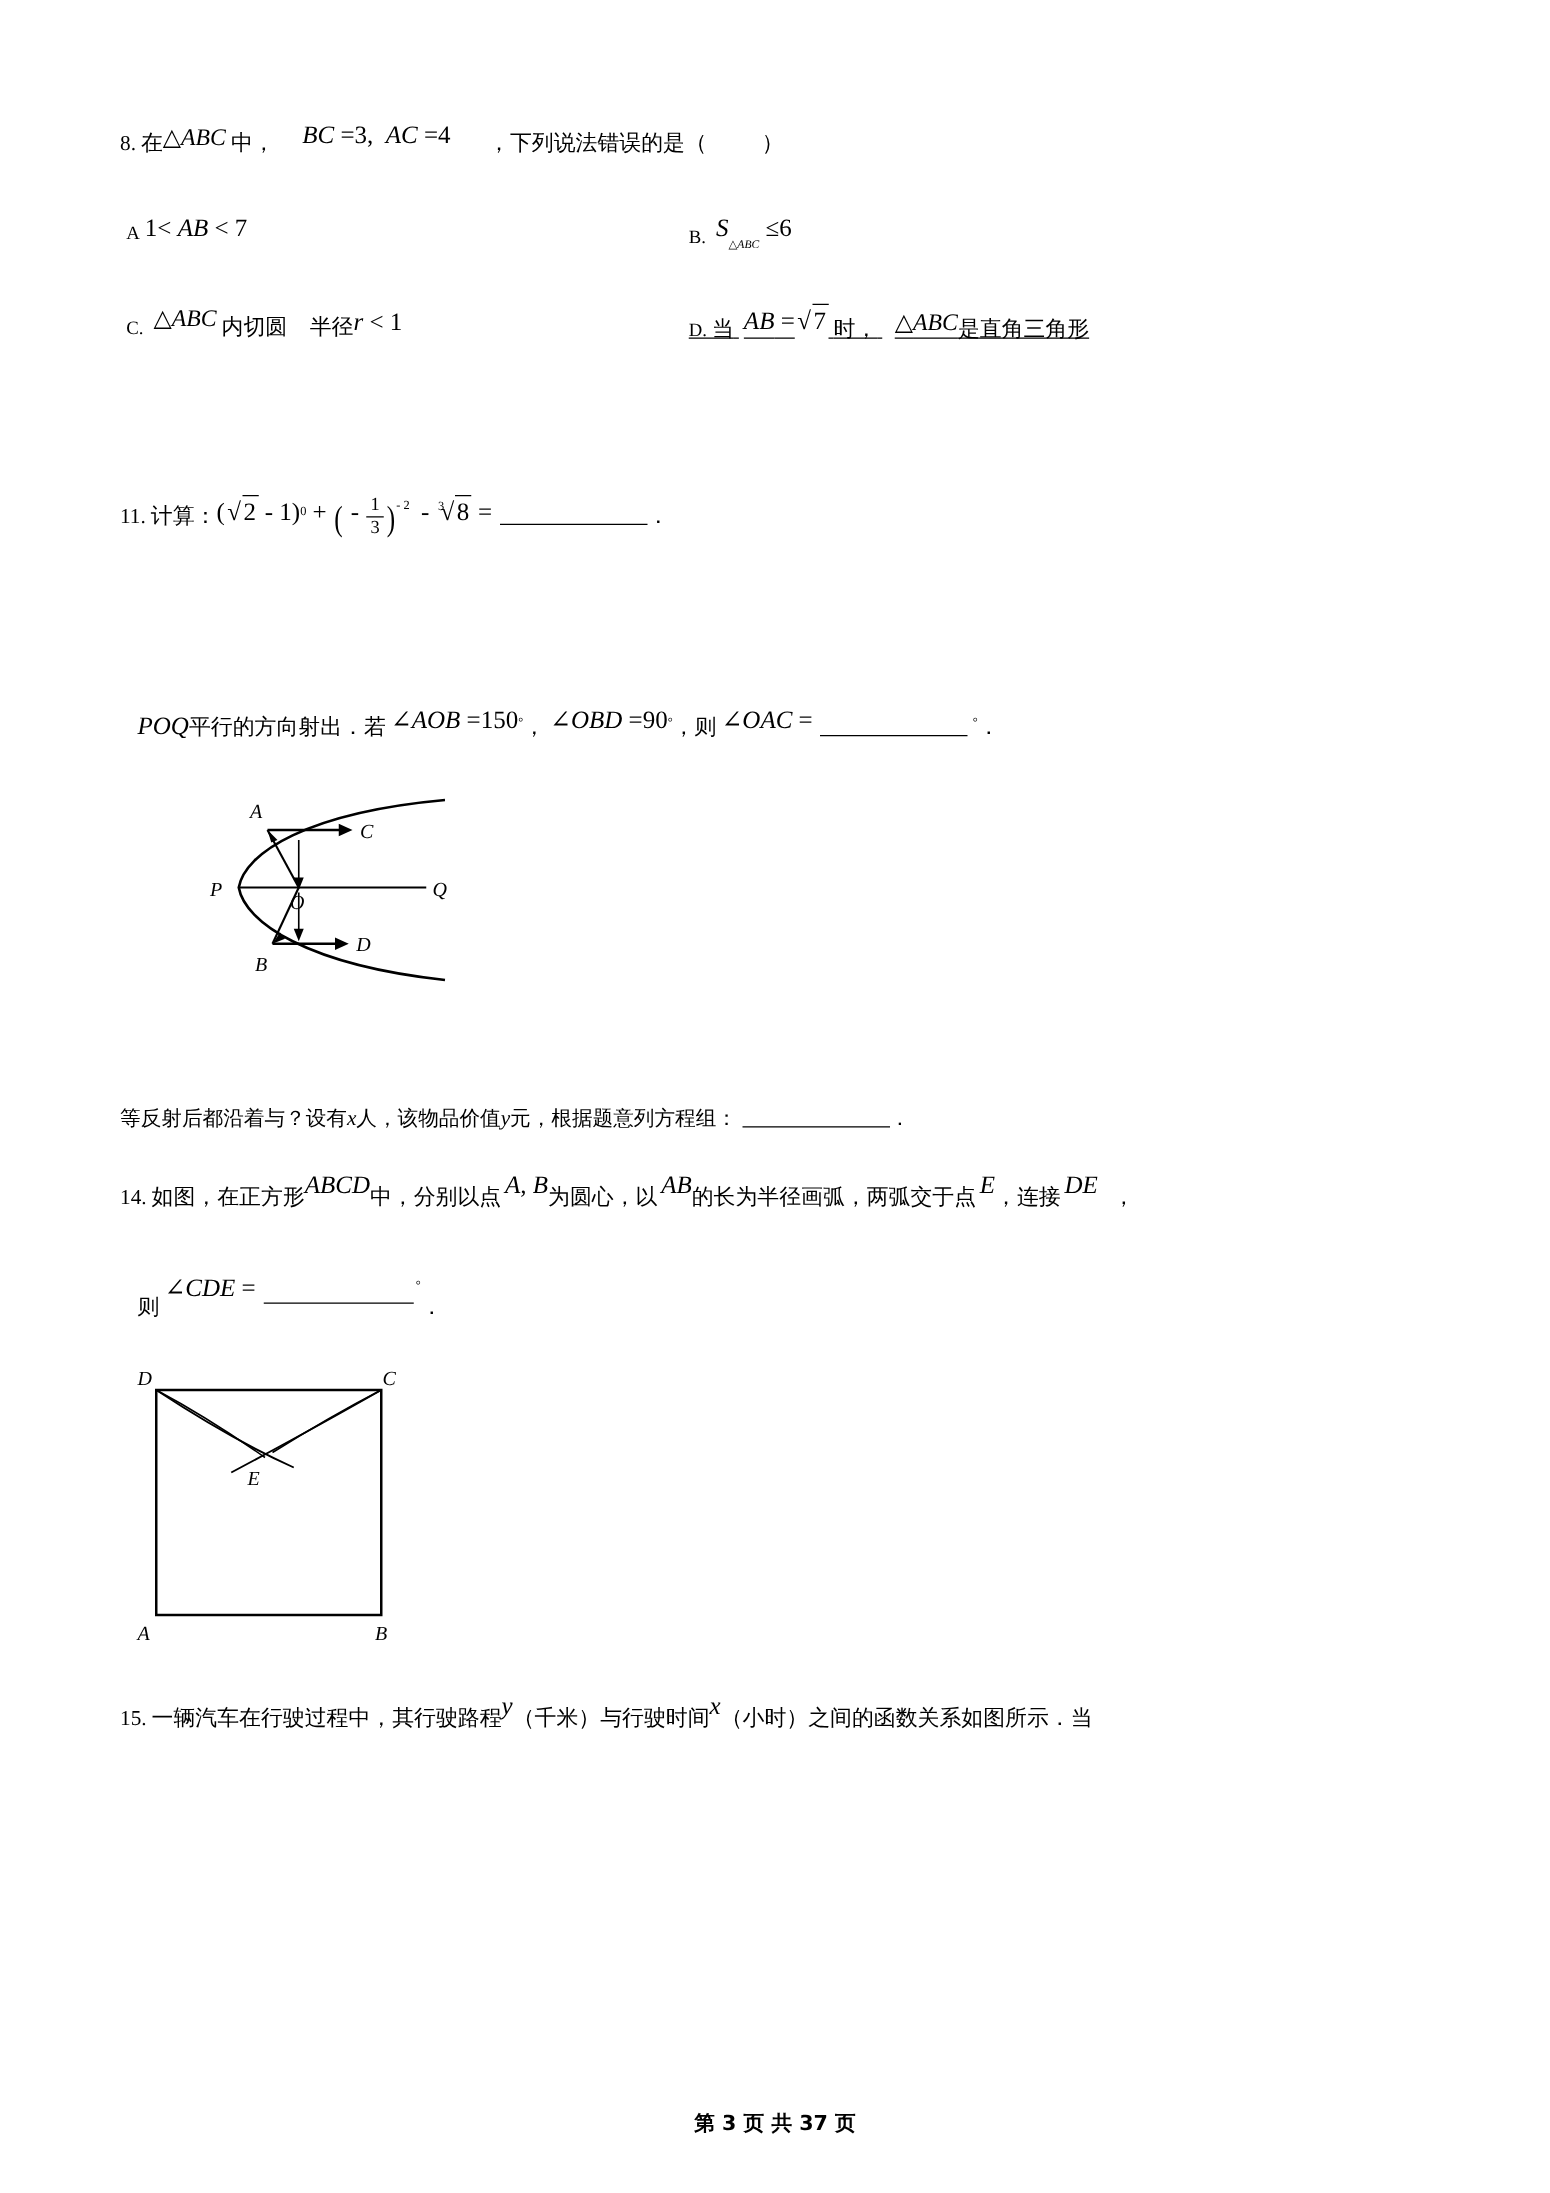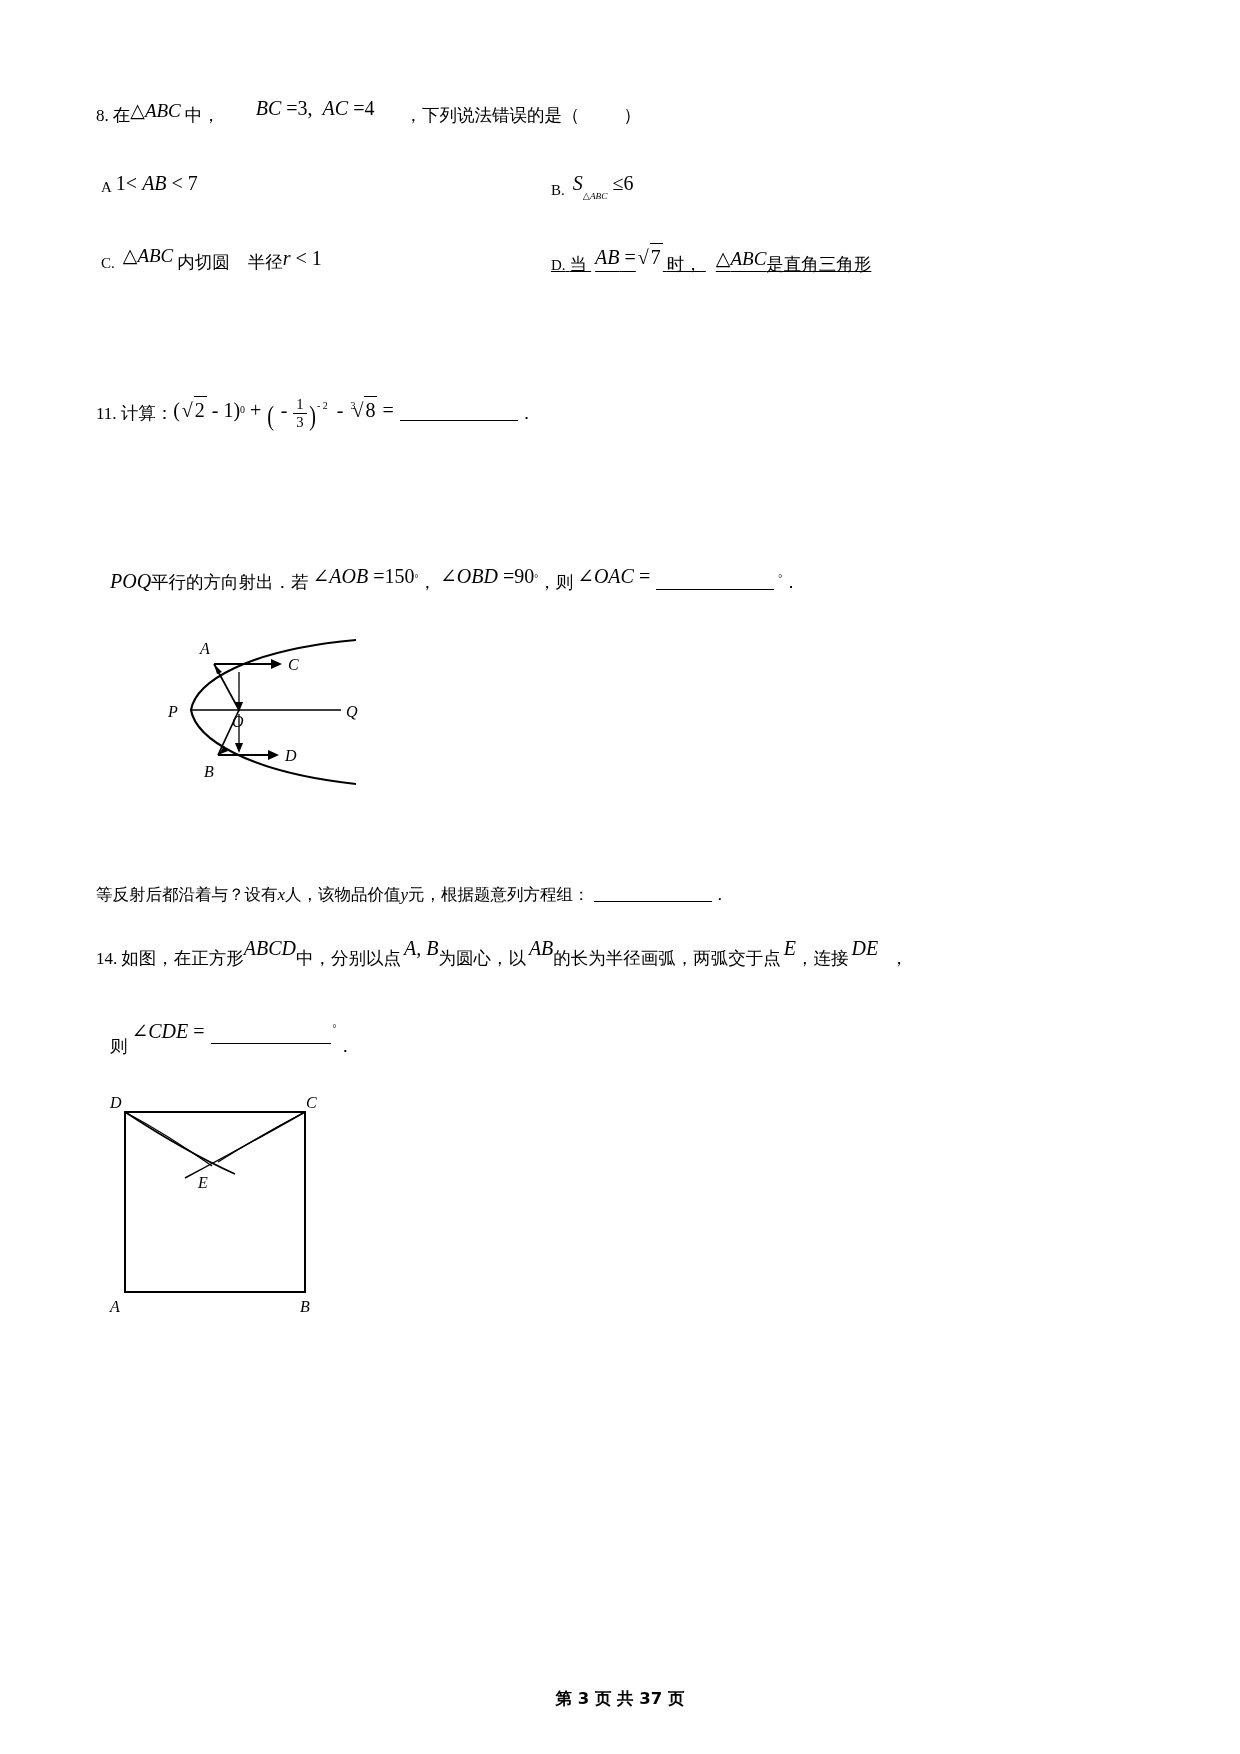--- a/index.html
+++ b/index.html
@@ -130,21 +130,21 @@
 </style>
 </head>
 <body>
 
 <div class="page">
 
   <div class="blk" style="left:96px; top:95px; width:1060px;">
     <span class="qnum">8.</span>
     <span class="cn">在</span><span class="mn" style="font-size:19px; vertical-align:4px;">△</span><span class="mi" style="font-size:19px; vertical-align:4px;">ABC</span>
     <span class="cn">中，</span>
-    <span class="mi" style="vertical-align:6px; margin-left:32px;">BC</span><span class="mn" style="vertical-align:6px;"> =3,</span>
+    <span class="mi" style="vertical-align:6px; margin-left:18px;">BC</span><span class="mn" style="vertical-align:6px;"> =3,</span>
     <span class="mi" style="vertical-align:6px; margin-left:6px;">AC</span><span class="mn" style="vertical-align:6px;"> =4</span>
     <span class="cn" style="margin-left:26px;">，下列说法错误的是（</span><span class="cn" style="margin-left:44px;">）</span>
   </div>
 
   <div class="blk" style="left:101px; top:170px;">
     <span class="opt-label">A</span>
     <span class="mn" style="vertical-align:2px;">1</span><span class="mn" style="vertical-align:2px;">&lt; </span><span class="mi" style="vertical-align:2px;">AB</span><span class="mn" style="vertical-align:2px;"> &lt; </span><span class="mn" style="vertical-align:2px;">7</span>
   </div>
 
   <div class="blk" style="left:551px; top:170px;">
@@ -241,16 +241,20 @@
       <path d="M 205 22 C 178 36 150 52 118 72" fill="none" stroke="#000" stroke-width="1.3"></path>
 
       <text x="10" y="18" font-family="Liberation Serif, serif" font-style="italic" font-size="16">D</text>
       <text x="206" y="18" font-family="Liberation Serif, serif" font-style="italic" font-size="16">C</text>
       <text x="10" y="222" font-family="Liberation Serif, serif" font-style="italic" font-size="16">A</text>
       <text x="200" y="222" font-family="Liberation Serif, serif" font-style="italic" font-size="16">B</text>
       <text x="98" y="98" font-family="Liberation Serif, serif" font-style="italic" font-size="16">E</text>
     </svg>
   </div>
 
+  <div class="blk" style="left:96px; top:1352px; width:1070px;">
+    <span class="qnum">15.</span>
+    <span class="cn">一辆汽车在行驶过程中，其行驶路程</span><span class="mi" style="vertical-align:9px;">y</span><span class="cn">（千米）与行驶时间</span><span class="mi" style="vertical-align:9px;">x</span><span class="cn">（小时）之间的函数关系如图所示．当</span>
+  </div>
 
   <div class="footer">第 3 页 共 37 页</div>
 
 </div>
 
 </body></html>

